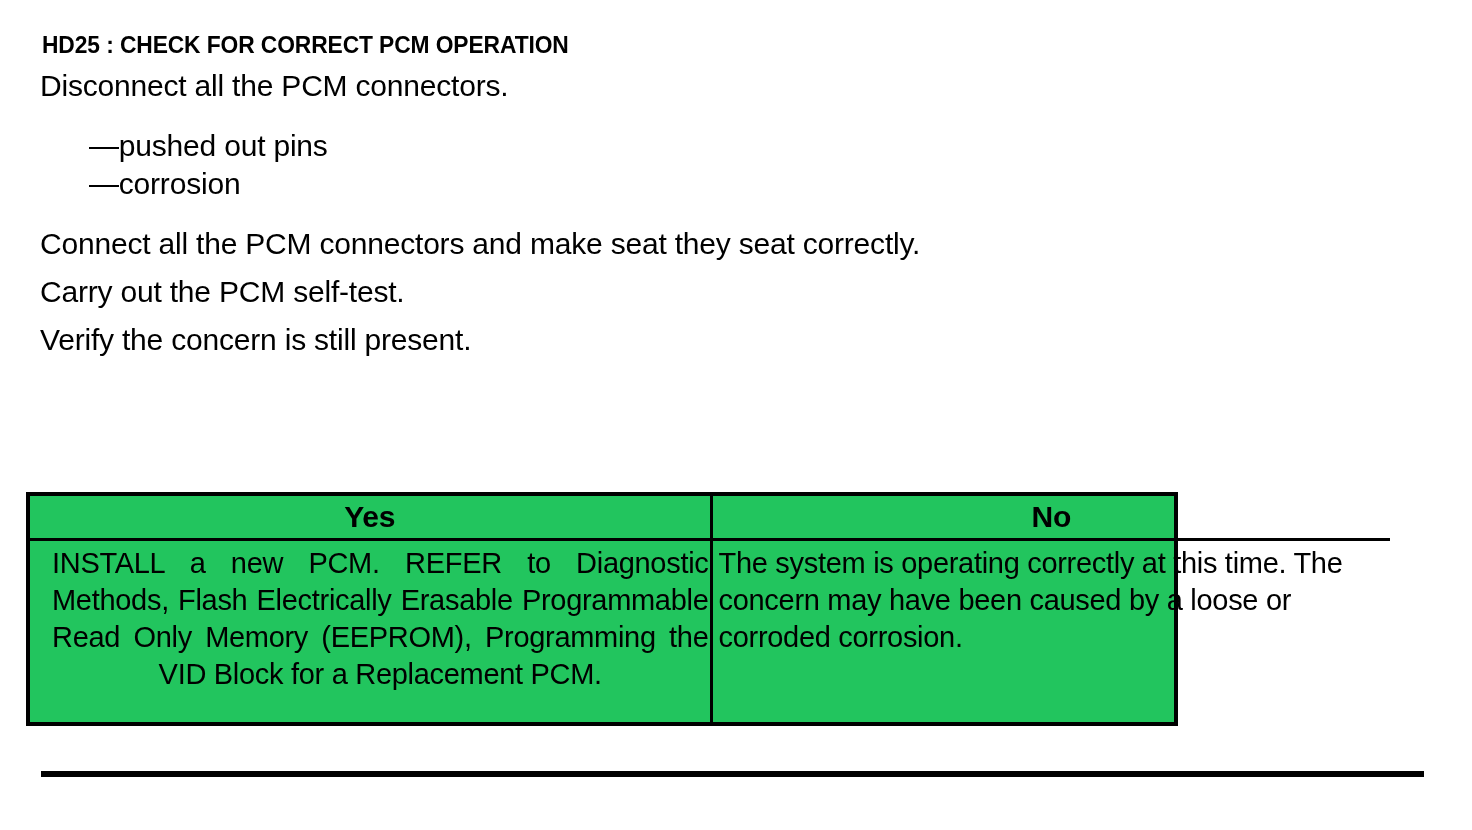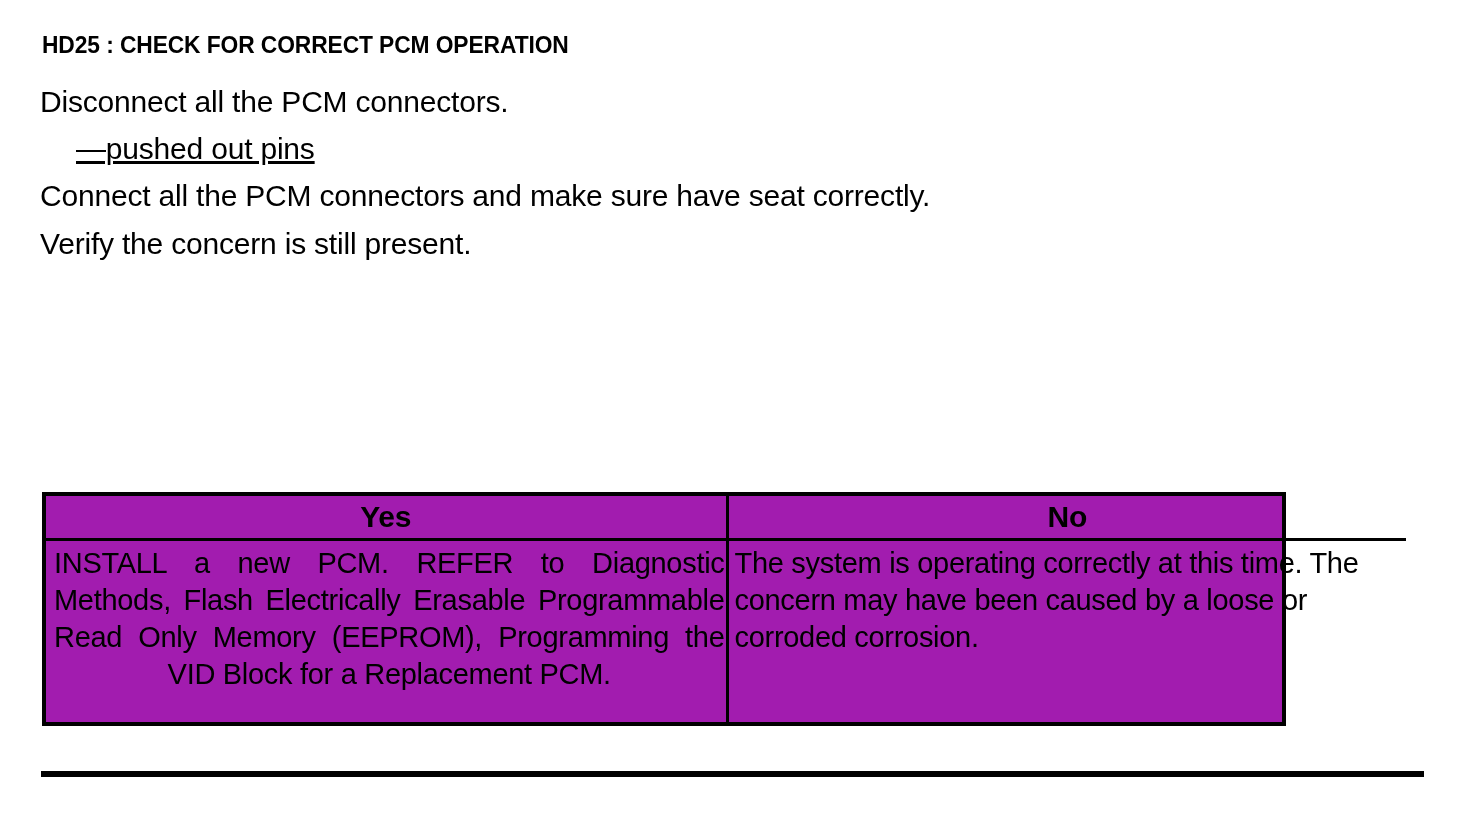--- a/index.html
+++ b/index.html
@@ -37,56 +37,55 @@
     transform: scaleX(0.95);
     transform-origin: left top;
     white-space: nowrap;
     line-height: 1.0;
   }
 
   
   .instructions {
     position: absolute;
     left: 40px;
-    top: 78px;
+    top: 62px;
     width: 1360px;
   }
   .instr-line {
     font-size: 30px;
     line-height: 48px;
     white-space: nowrap;
     letter-spacing: -0.2px;
   }
   .instr-line.bold {
     font-weight: bold;
   }
   .sub-list {
-    margin: 4px;
+    margin: 17px;
     padding: 0;
     list-style: none;
-    text-decoration: underline;
   }
   .sub-item {
     font-size: 30px;
     line-height: 38px;
     padding-left: 32px;
     white-space: nowrap;
     letter-spacing: -0.2px;
   }
 
   
   .decision-table {
     position: absolute;
-    left: 42px;
+    left: 26px;
     top: 492px;
-    width: 1244px;
+    width: 1152px;
     border: 4px solid #000000;
     border-collapse: collapse;
     box-sizing: border-box;
-    background: #a21caf;
+    background: #22c55e;
   }
   .decision-table table {
     width: 100%;
     border-collapse: collapse;
     table-layout: fixed;
   }
   .decision-table th,
   .decision-table td {
     margin: 0;
     vertical-align: top;
@@ -109,21 +108,21 @@
     border-right: 3px solid #000000;
   }
 
   .decision-table td {
     font-size: 29px;
     line-height: 37px;
     height: 182px;
     letter-spacing: -0.3px;
   }
   .cell-yes {
-    padding: 4px 1px 4px 8px;
+    padding: 4px 1px 4px 22px;
     text-align: justify;
     text-align-last: center;
     vertical-align: top;
   }
   .cell-no {
     padding: 4px 6px 4px 6px;
     text-align: left;
     vertical-align: middle;
   }
 
@@ -144,24 +143,26 @@
 
   <div class="step-heading">HD25 : CHECK FOR CORRECT PCM OPERATION</div>
 
   <div class="instructions">
 
     <div class="instr-line">Disconnect all the PCM connectors.</div>
 
 
     <ul class="sub-list">
       <li class="sub-item">—pushed out pins</li>
+      <li class="sub-item">—corrosion</li>
     </ul>
 
-    <div class="instr-line">Connect all the PCM connectors and make sure have seat correctly.</div>
+    <div class="instr-line">Connect all the PCM connectors and make seat they seat correctly.</div>
 
+    <div class="instr-line">Carry out the PCM self-test.</div>
 
     <div class="instr-line">Verify the concern is still present.</div>
 
 
   </div>
 
   <div class="decision-table">
     <table>
       <thead>
         <tr>

